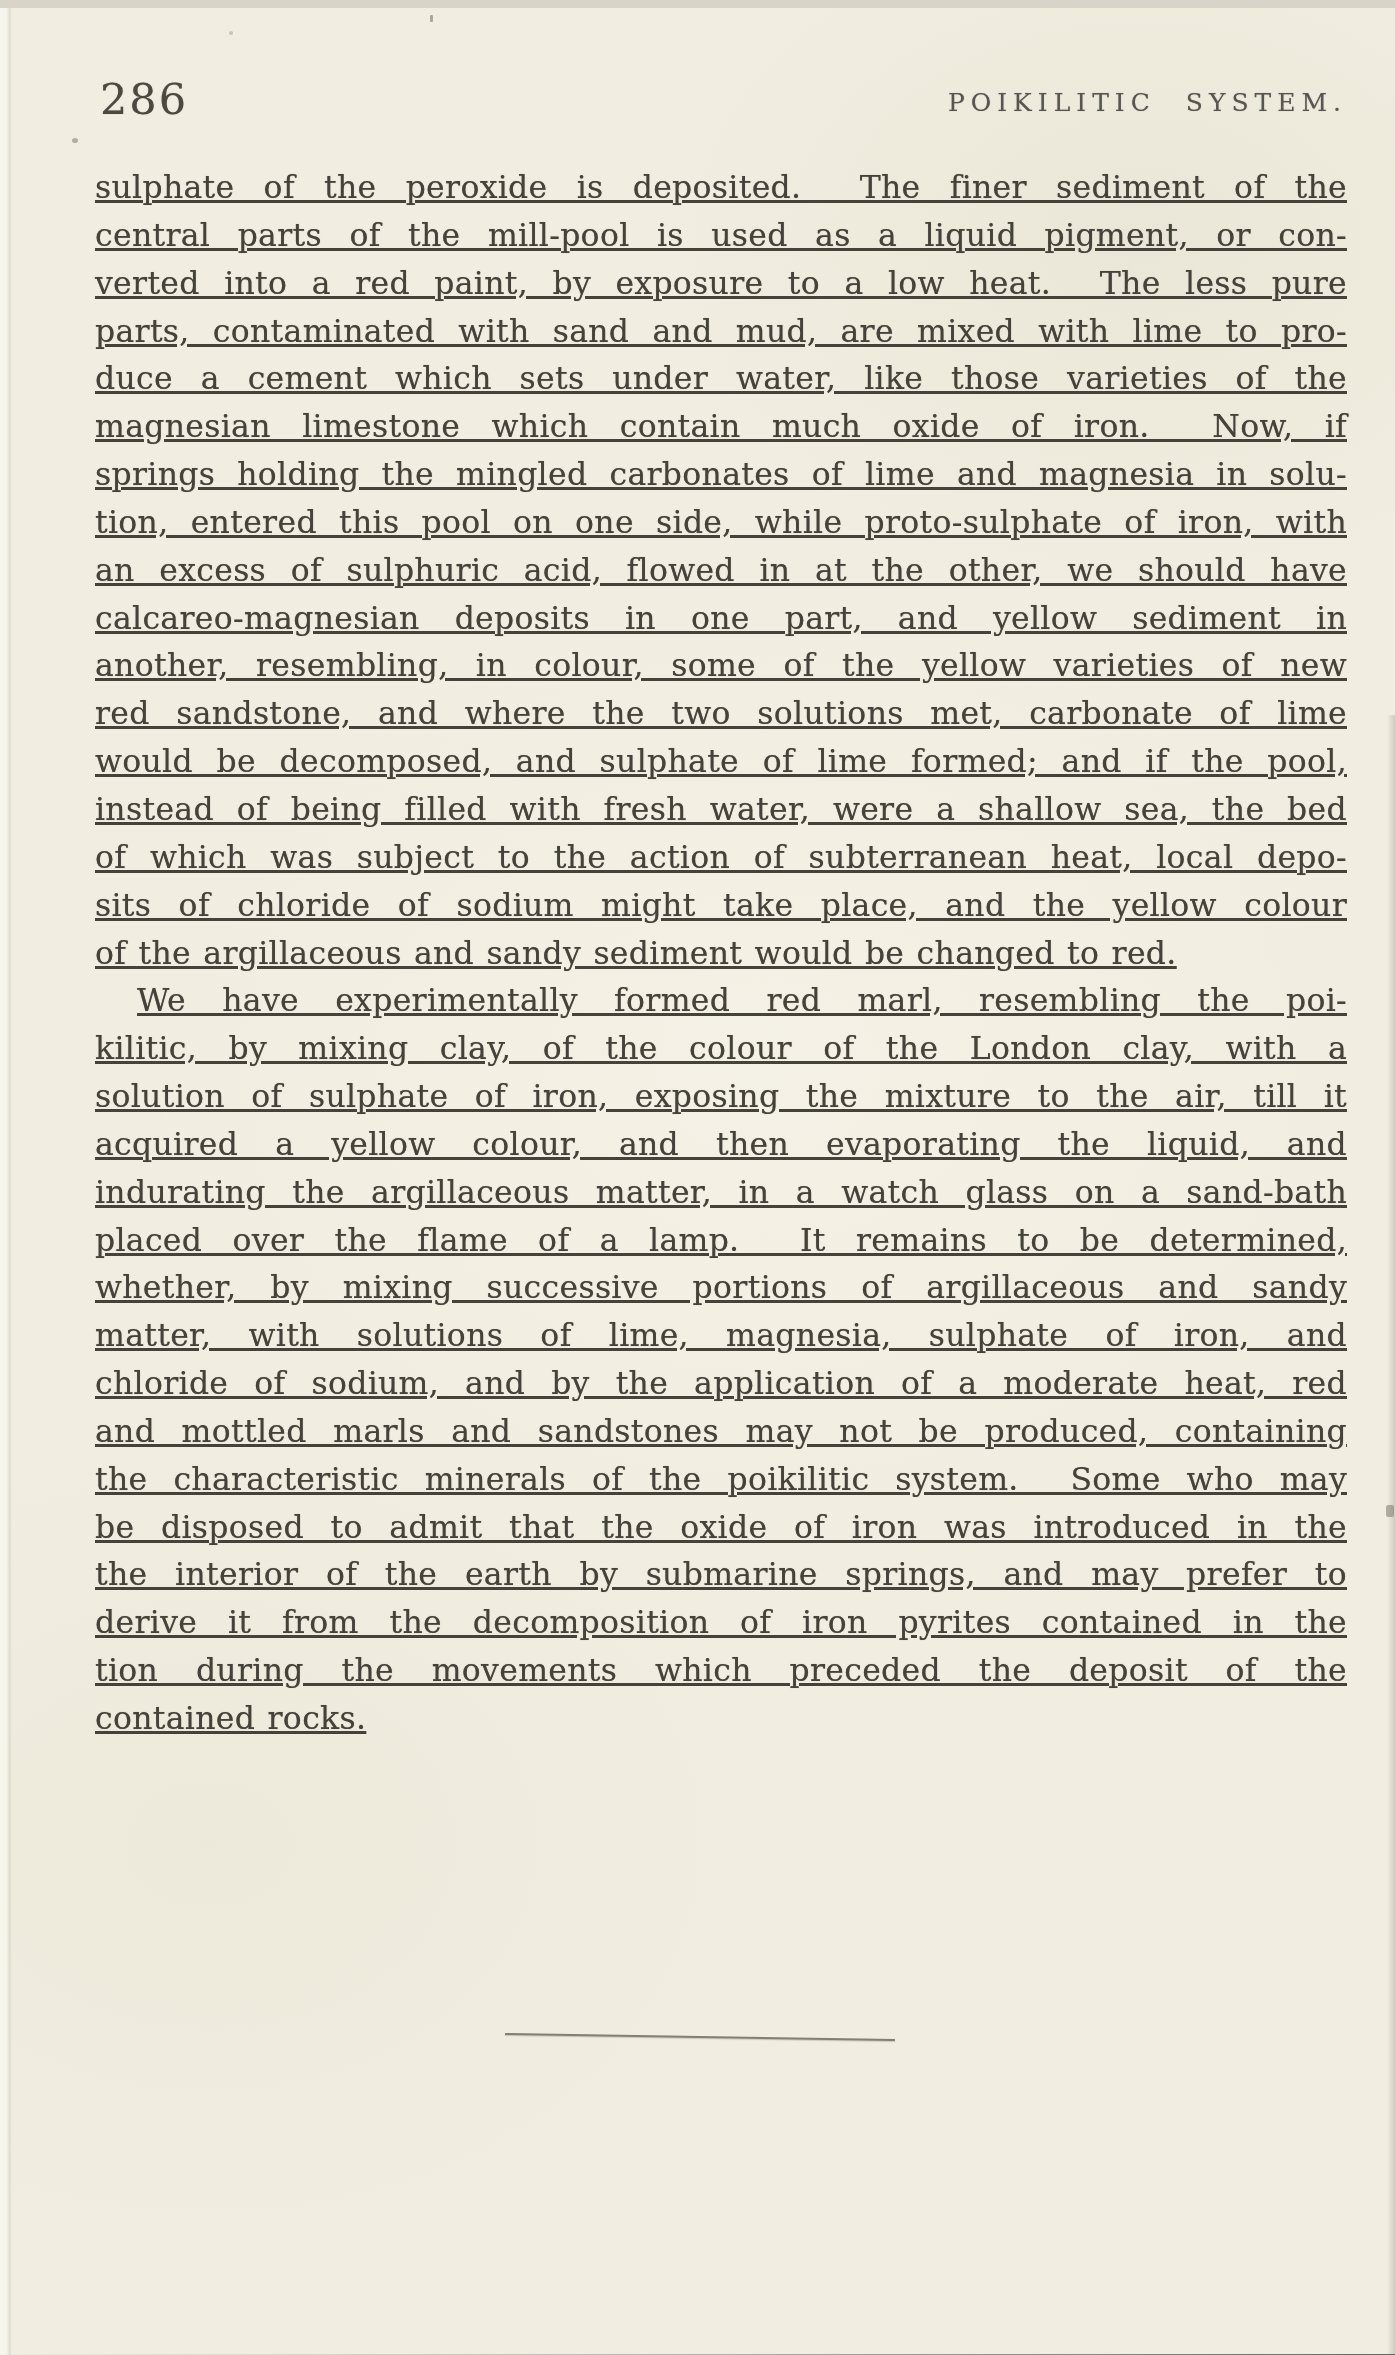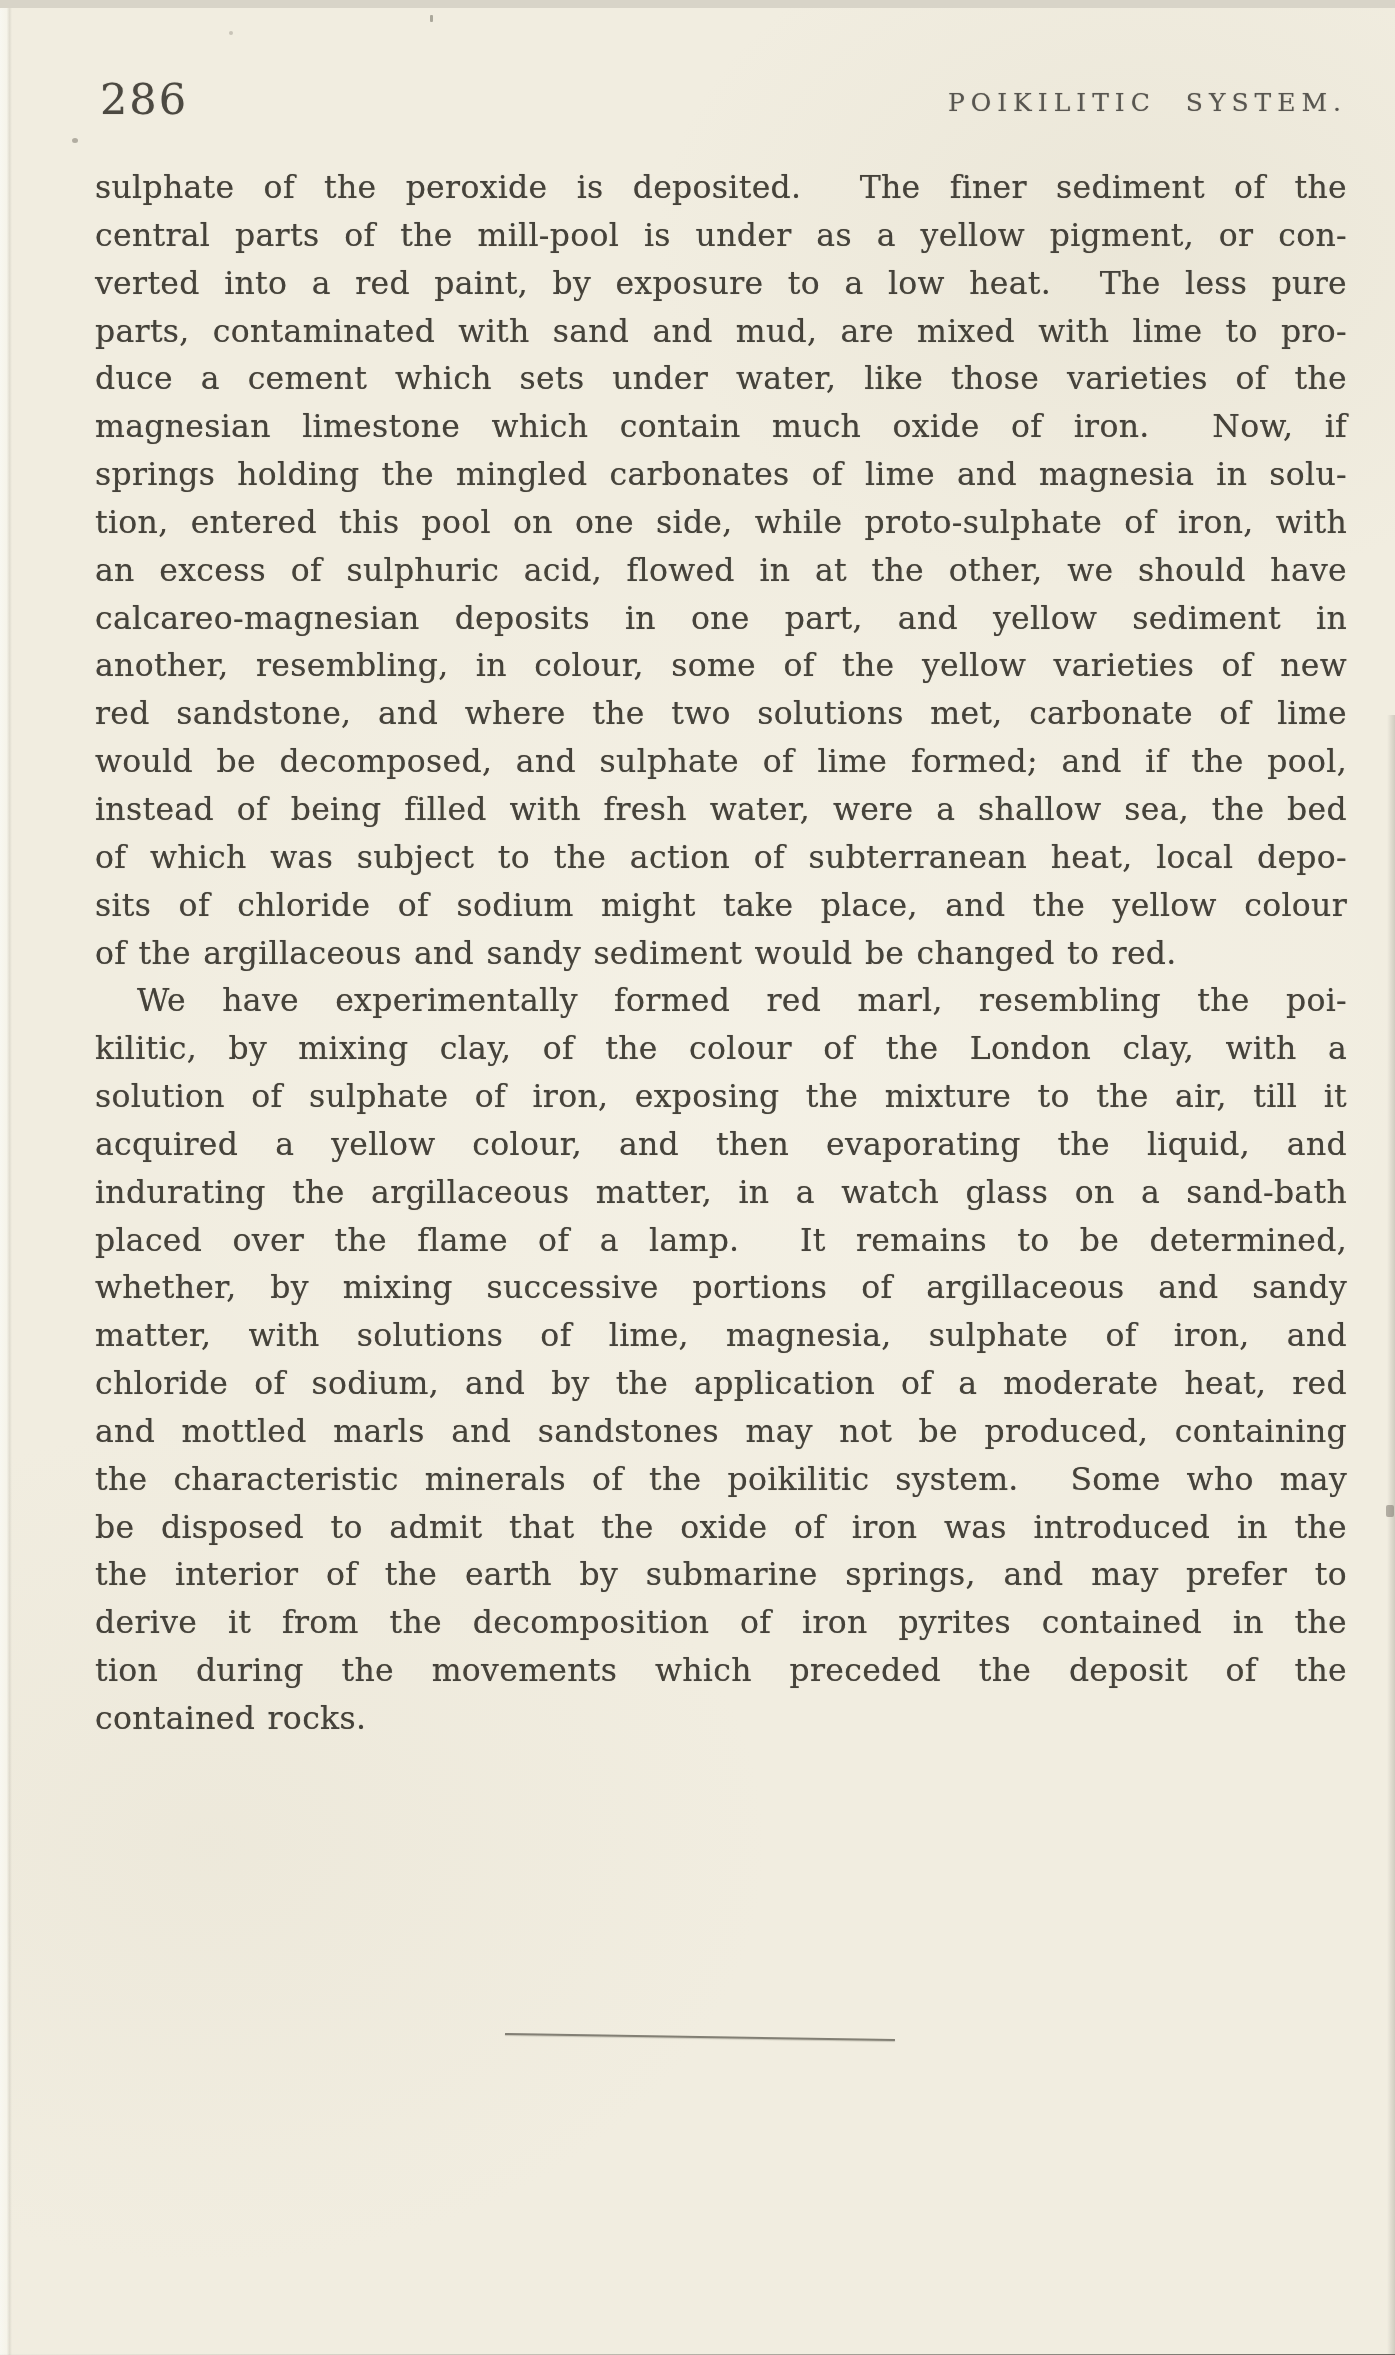--- a/index.html
+++ b/index.html
@@ -53,21 +53,21 @@
   
   .body-text{
     position:absolute;left:95px;top:156px;width:1252px;
     font-size:31.5px;color:var(--ink);
     letter-spacing:0.3px;word-spacing:2px;
     text-shadow:0 0 0.7px rgba(69,66,58,0.55);
   }
   .line{
     height:47.85px;line-height:47.85px;
     text-align:justify;text-align-last:justify;
-    overflow:visible;white-space:nowrap;
+    overflow:visible;white-space:nowrap;text-decoration:underline;
   }
   .line.last{text-align-last:left;white-space:normal;}
   .line.indent{padding-left:42px;}
 
   
   .section-rule{
     position:absolute;left:505px;top:2028px;width:390px;height:2px;
     background:var(--rule);opacity:.85;
     transform:rotate(0.9deg);
     box-shadow:0 1px 1px rgba(111,108,98,0.35);
@@ -85,21 +85,21 @@
   <div class="edge-tick-right"></div>
   <div class="speck s1"></div>
   <div class="speck s2"></div>
   <div class="speck s3"></div>
 
   <div class="page-number">286</div>
   <div class="running-head">POIKILITIC SYSTEM.</div>
 
   <div class="body-text">
       <div class="line">sulphate of the peroxide is deposited.&nbsp; The finer sediment of the</div>
-      <div class="line">central parts of the mill-pool is under as a yellow pigment, or con-</div>
+      <div class="line">central parts of the mill-pool is used as a liquid pigment, or con-</div>
       <div class="line">verted into a red paint, by exposure to a low heat.&nbsp; The less pure</div>
       <div class="line">parts, contaminated with sand and mud, are mixed with lime to pro-</div>
       <div class="line">duce a cement which sets under water, like those varieties of the</div>
       <div class="line">magnesian limestone which contain much oxide of iron.&nbsp; Now, if</div>
       <div class="line">springs holding the mingled carbonates of lime and magnesia in solu-</div>
       <div class="line">tion, entered this pool on one side, while proto-sulphate of iron, with</div>
       <div class="line">an excess of sulphuric acid, flowed in at the other, we should have</div>
       <div class="line">calcareo-magnesian deposits in one part, and yellow sediment in</div>
       <div class="line">another, resembling, in colour, some of the yellow varieties of new</div>
       <div class="line">red sandstone, and where the two solutions met, carbonate of lime</div>

